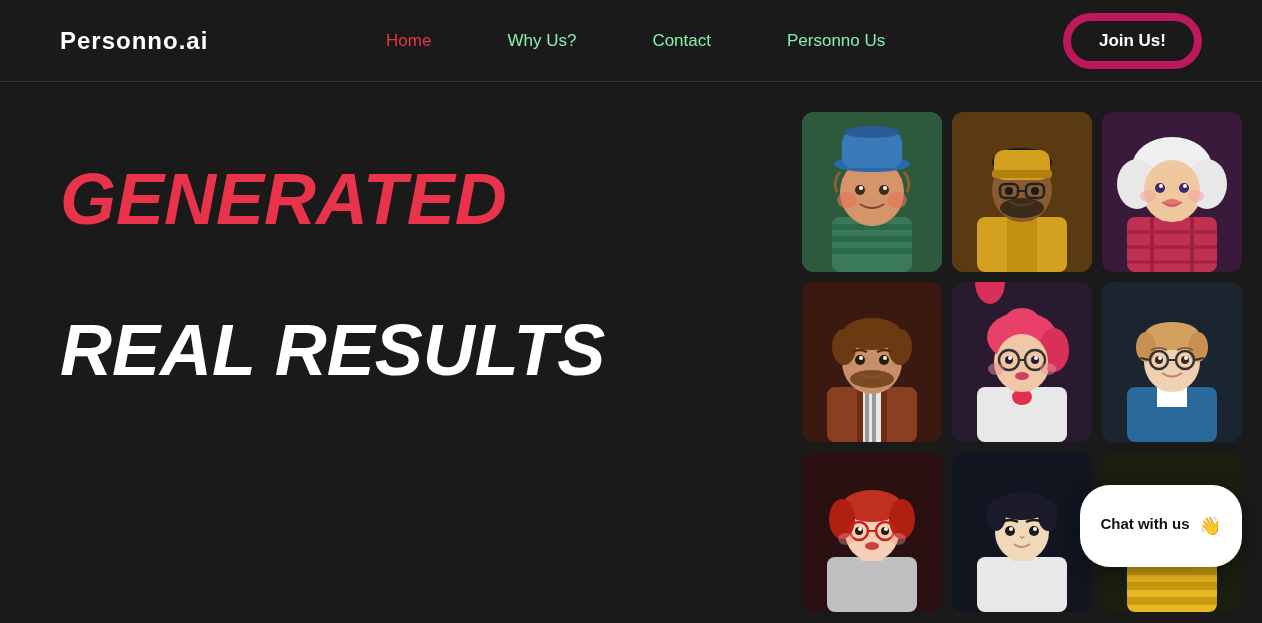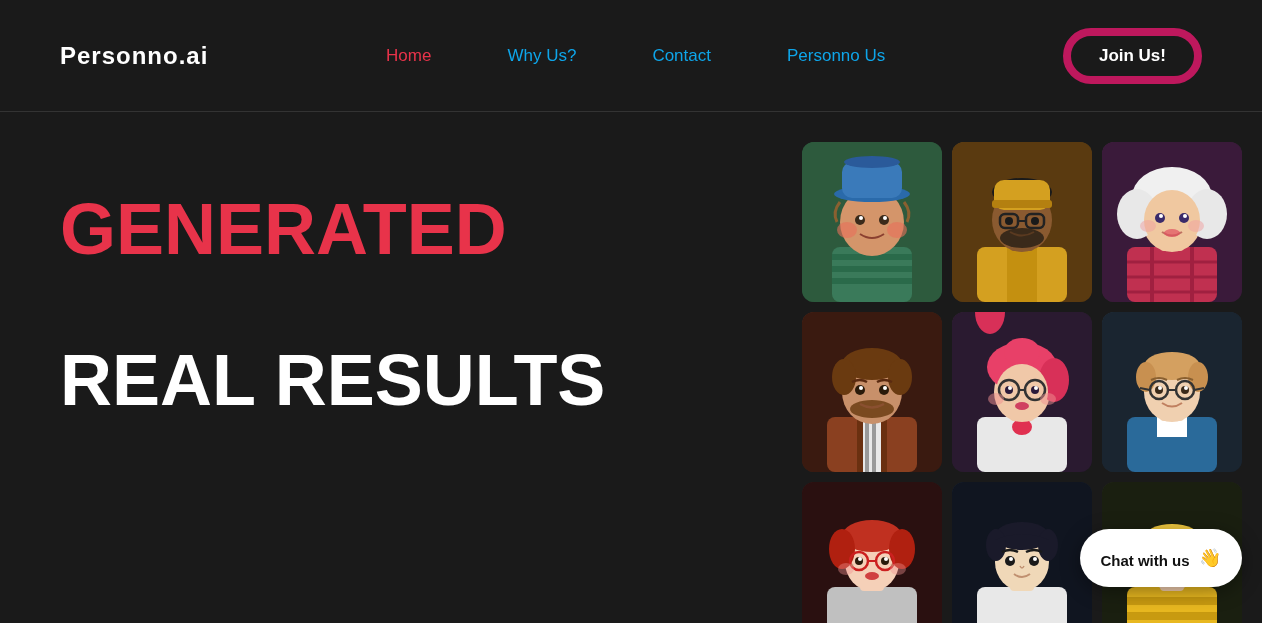--- a/index.html
+++ b/index.html
@@ -16,42 +16,42 @@
       min-height: 623px;
       overflow: hidden;
     }
 
     
     .navbar {
       display: flex;
       align-items: center;
       justify-content: space-between;
       padding: 0 60px;
-      height: 112px;
+      height: 82px;
       border-bottom: 1px solid #333;
       background-color: #1a1a1a;
     }
 
     .logo {
       font-size: 24px;
       font-weight: 700;
       color: #ffffff;
       letter-spacing: 1px;
     }
 
     .nav-links {
       display: flex;
       align-items: center;
       gap: 76px;
       list-style: none;
     }
 
     .nav-links li a {
       text-decoration: none;
-      color: #0ea5e9;
+      color: #86efac;
       font-size: 17px;
       font-weight: 500;
     }
 
     .nav-links li a.active {
       color: #e8334a;
     }
 
     .join-btn {
       border: 8px solid #be185d;
@@ -69,20 +69,21 @@
       display: flex;
       align-items: flex-start;
       padding: 60px 60px 0 60px;
       position: relative;
       min-height: 533px;
     }
 
     .hero-text {
       flex: 0 0 600px;
       padding-top: 20px;
+      font-style: italic;
     }
 
     .hero-title {
       font-size: 72px;
       font-weight: 900;
       line-height: 1.05;
       text-transform: uppercase;
       margin-bottom: 30px;
     }
 
@@ -148,27 +149,27 @@
     
     .av7 { background: linear-gradient(135deg, #3a1a1a 0%, #2a1010 100%); }
     
     .av8 { background: linear-gradient(135deg, #1a2a3a 0%, #0f1820 100%); }
     
     .av9 { background: linear-gradient(135deg, #2a3020 0%, #1a1f10 100%); }
 
     
     .chat-widget {
       position: fixed;
-      bottom: 36px;
+      bottom: 56px;
       right: 20px;
       background-color: #ffffff;
       border-radius: 30px;
-      padding: 18px 20px;
+      padding: 30px 20px;
       display: flex;
-      align-items: flex-end;
+      align-items: flex-start;
       gap: 10px;
       box-shadow: 0 4px 20px rgba(0,0,0,0.4);
       cursor: pointer;
       z-index: 100;
     }
 
     .chat-text {
       font-size: 15px;
       color: #111;
       font-weight: 600;

